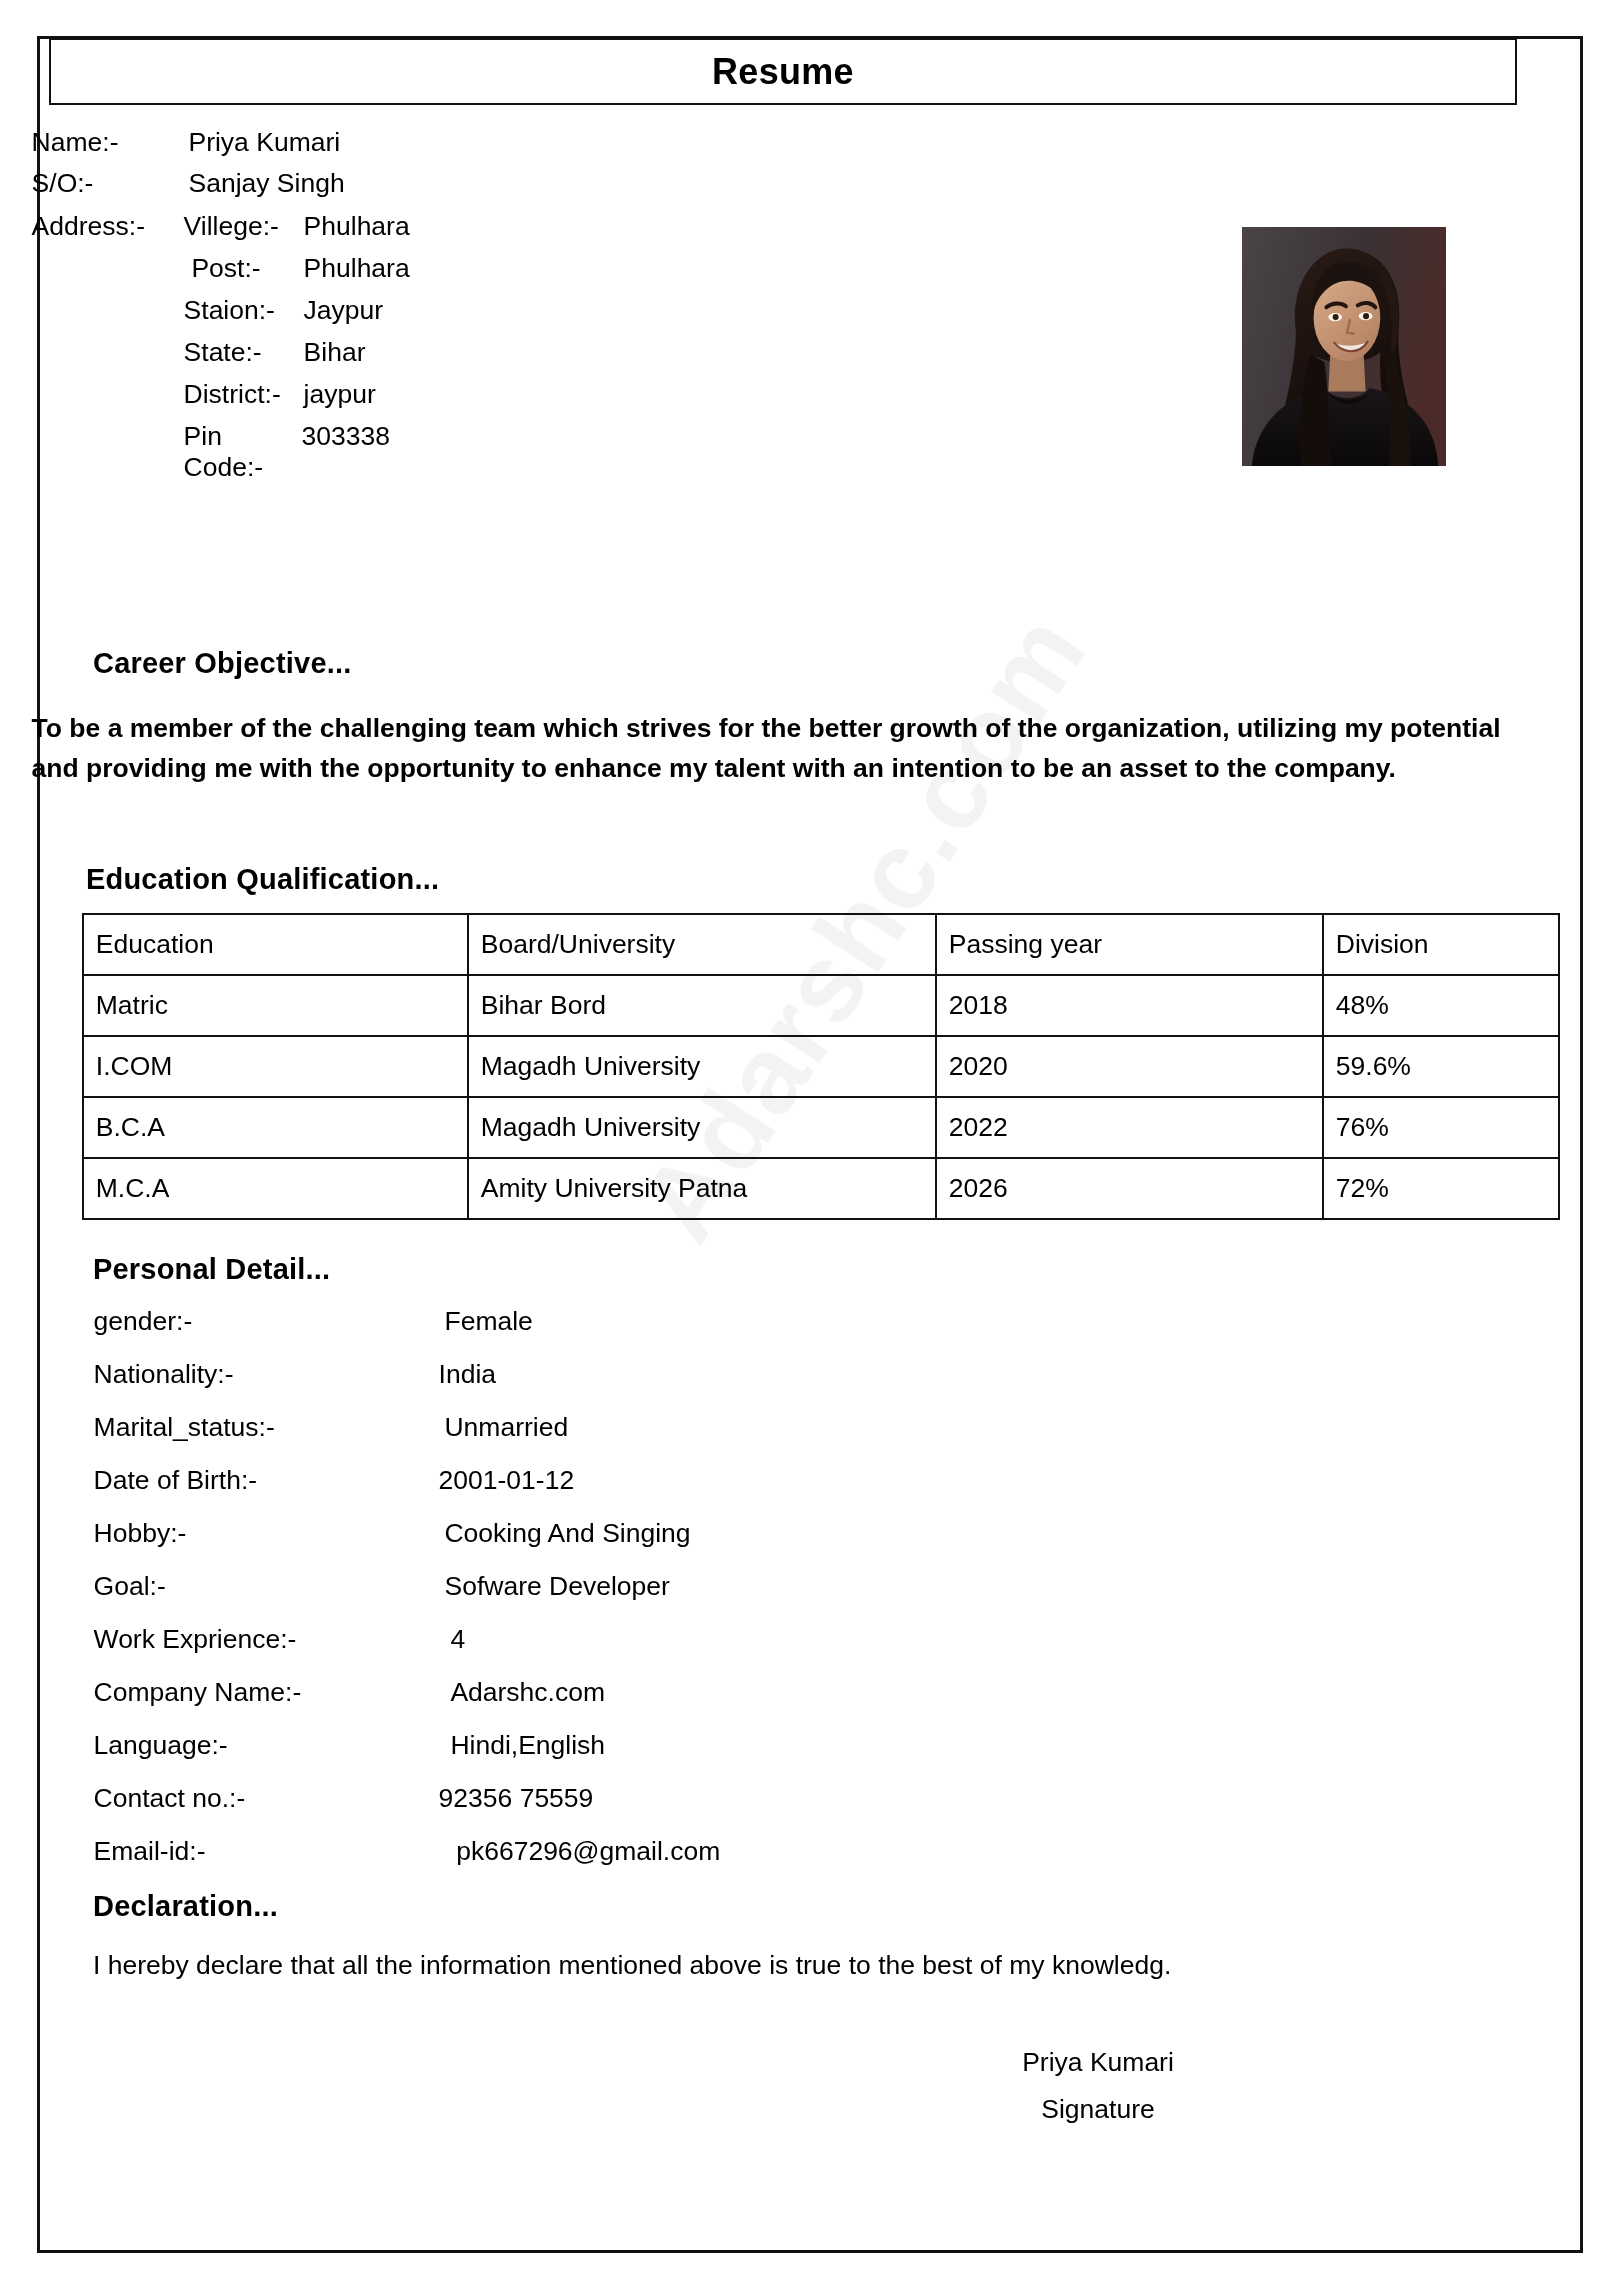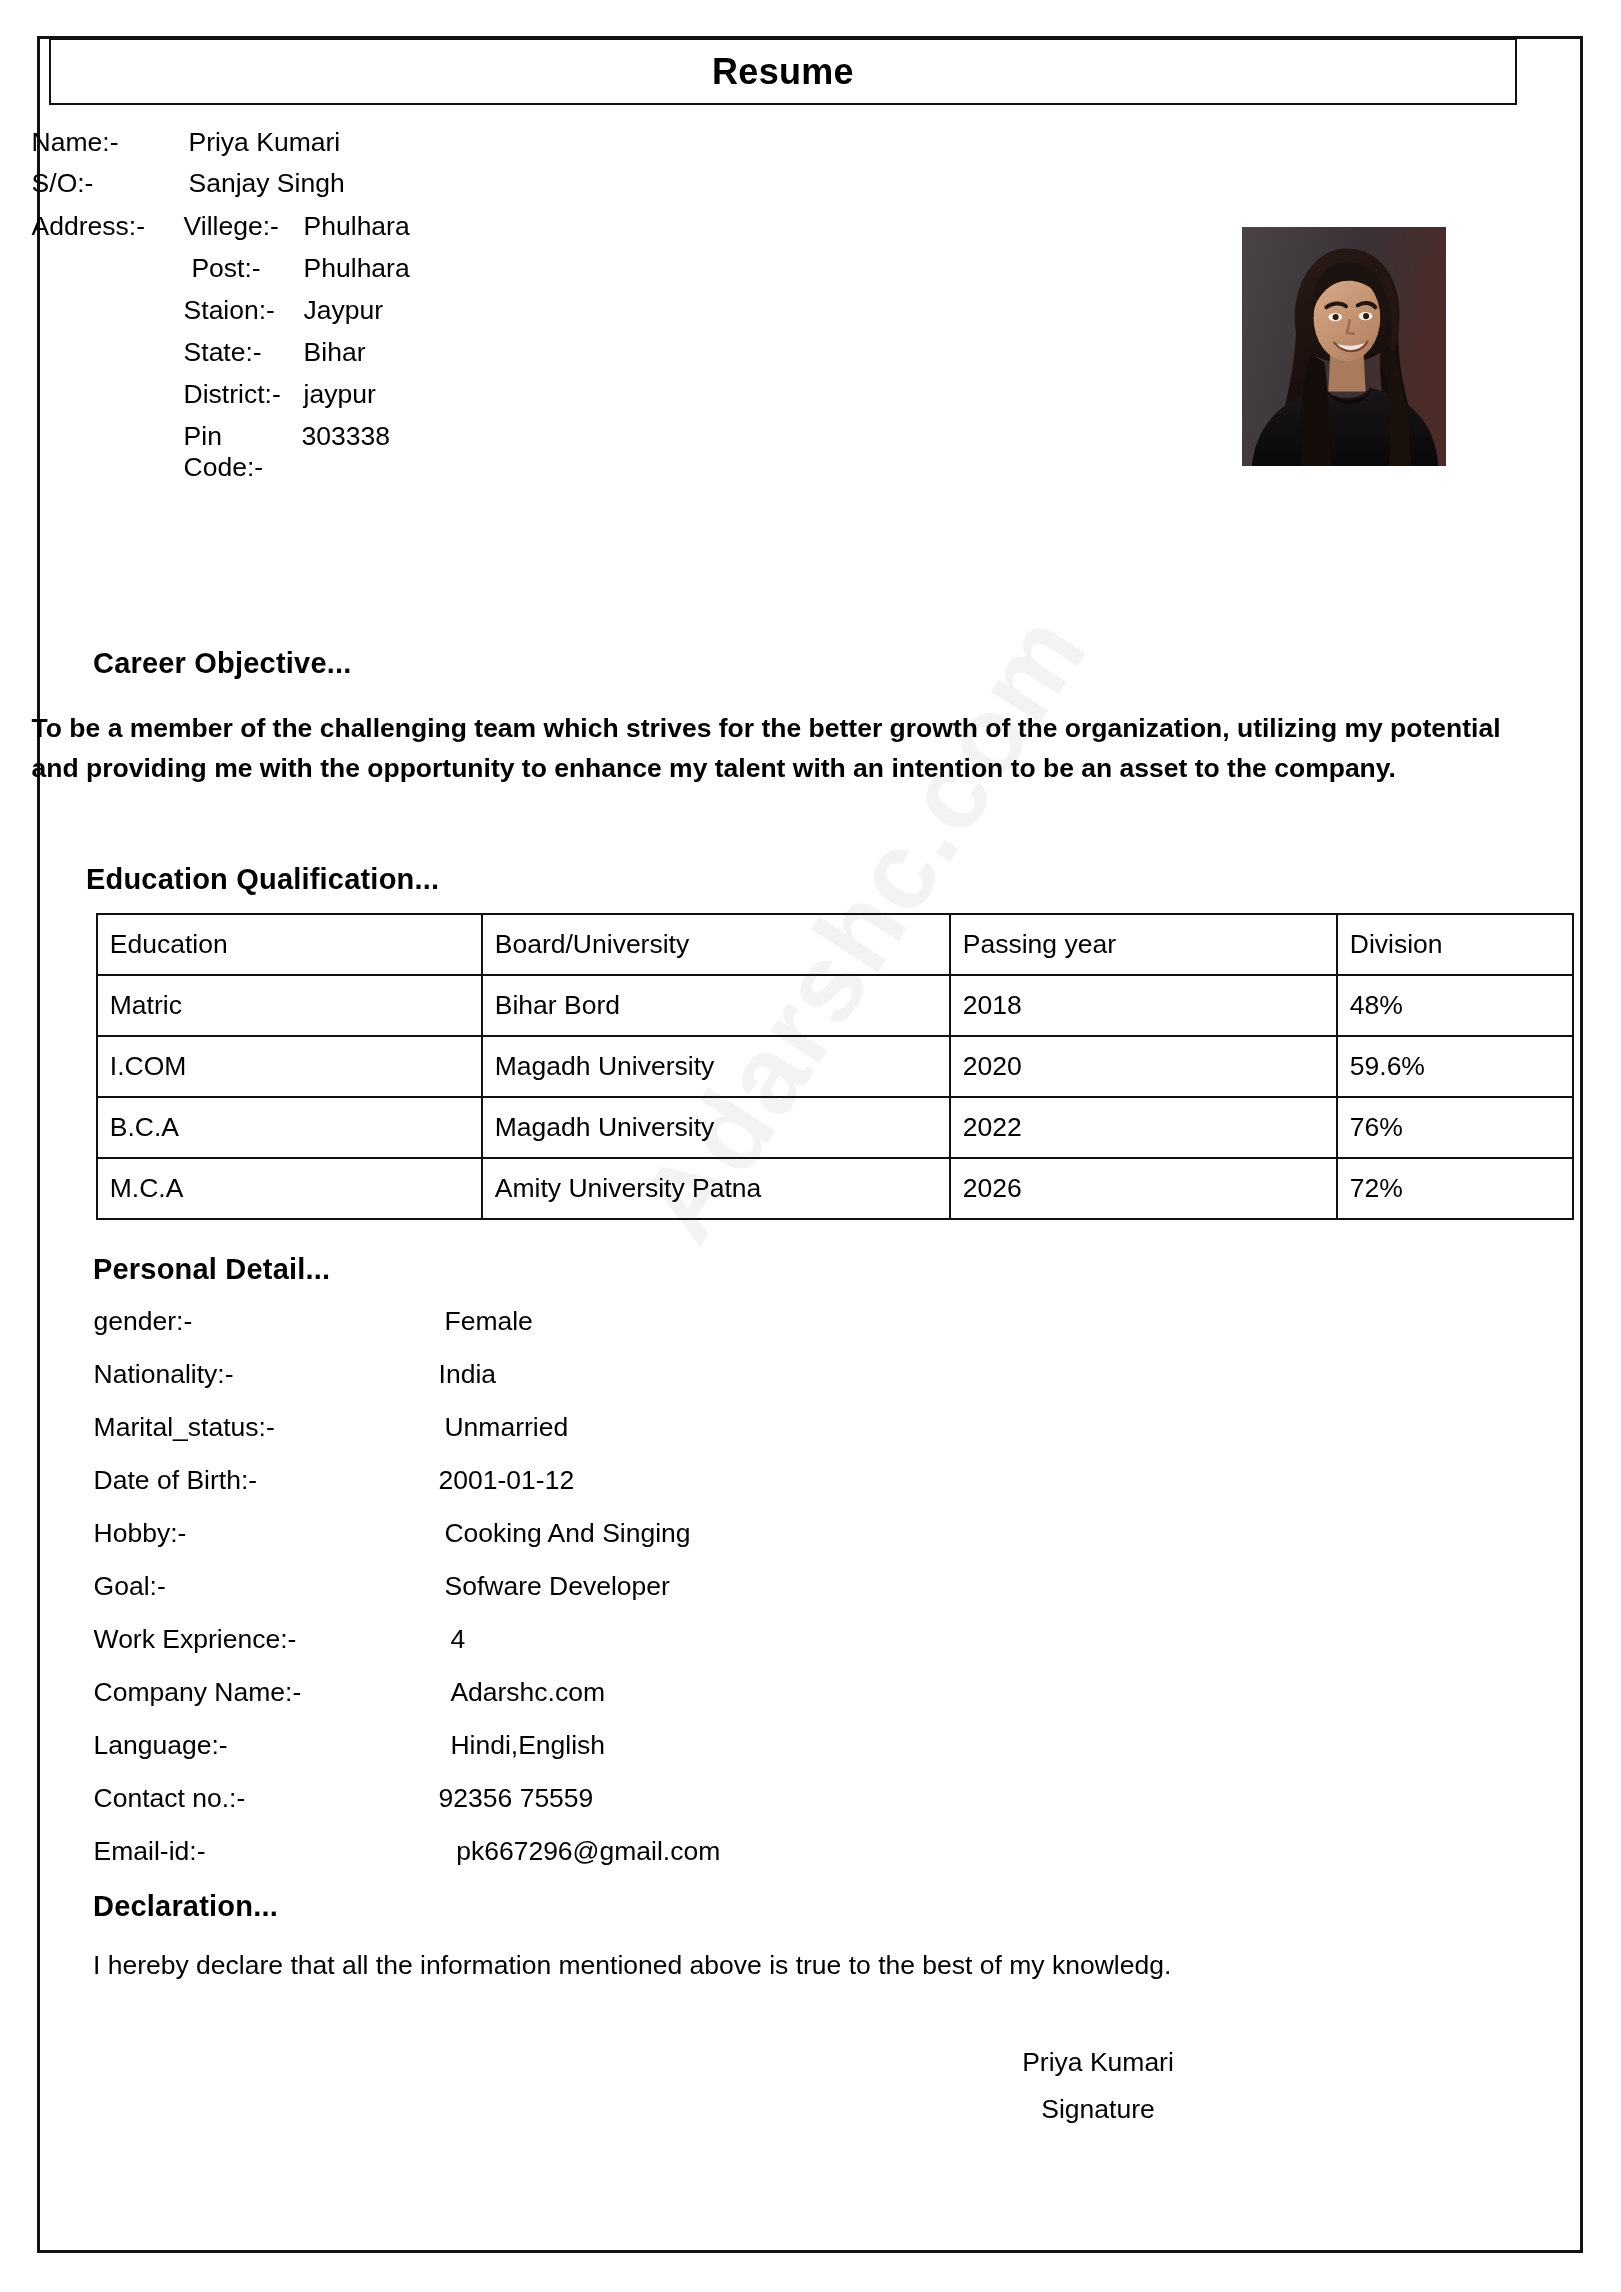--- a/index.html
+++ b/index.html
@@ -137,21 +137,21 @@
     left:21.6px; top:708px;
     width:1480px;
     font-size:26.5px;
     line-height:40px;
     font-weight:bold;
   }
 
   
   .edu-table{
     position:absolute;
-    left:86px; top:913px;
+    left:72px; top:913px;
     width:1476px;
     border-collapse:collapse;
     table-layout:fixed;
   }
   .edu-table td{
     border:2px solid #111111;
     height:61px;
     padding:0 11.8px;
     font-size:26.5px;
     vertical-align:middle;

